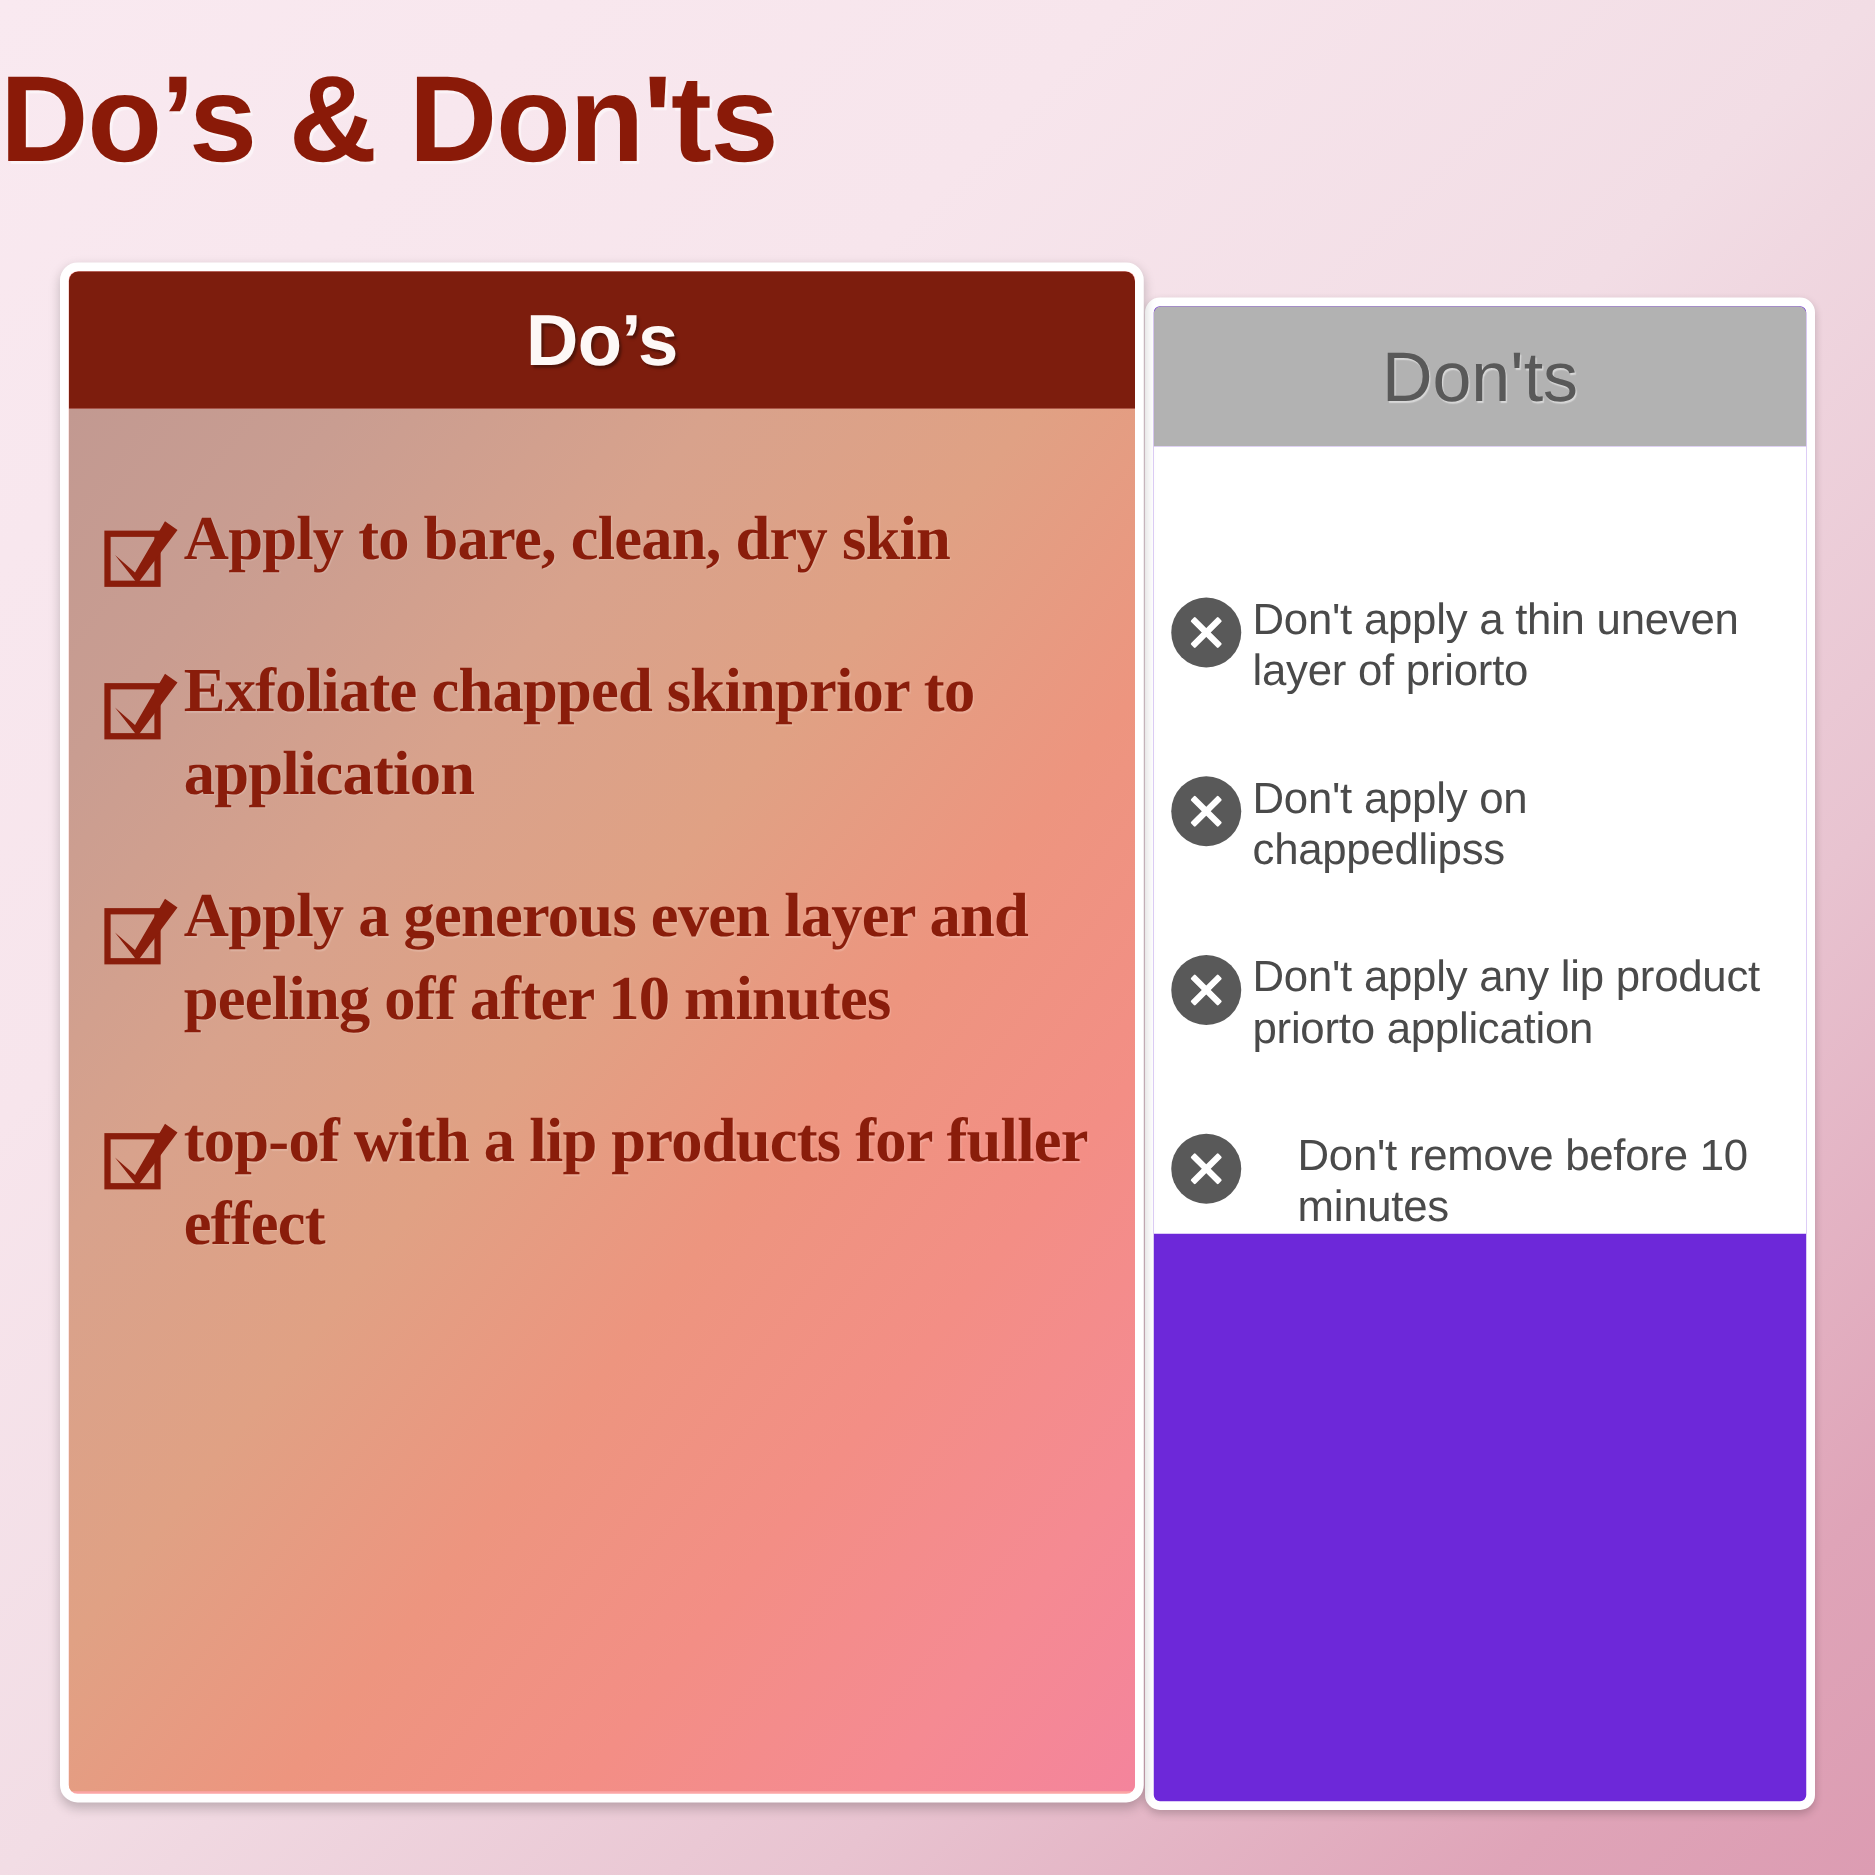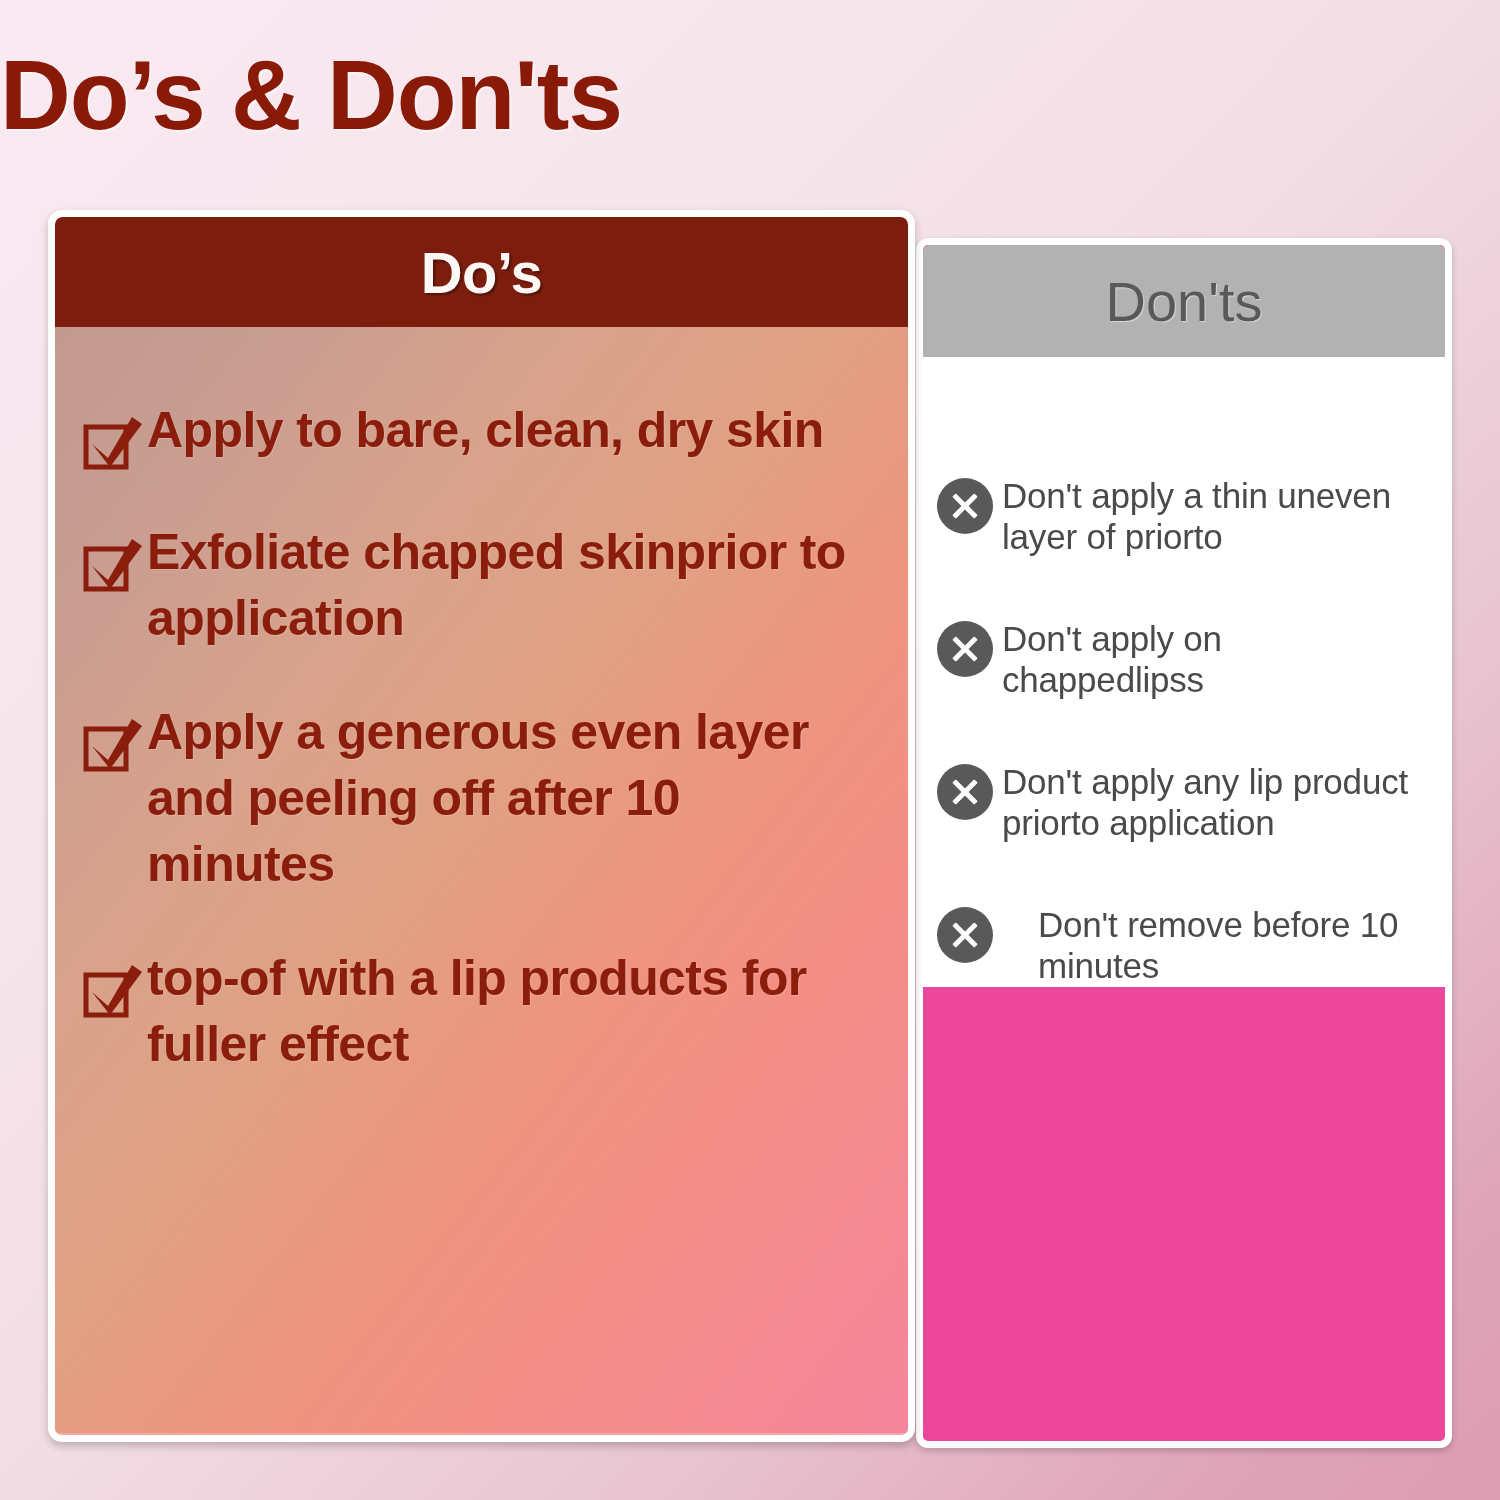--- a/index.html
+++ b/index.html
@@ -40,21 +40,21 @@
     font-family: "Liberation Sans", sans-serif;
   }
 
   
   .donts-panel {
     position: absolute;
     left: 916px;
     top: 238px;
     width: 536px;
     height: 1210px;
-    background: #ec4899;
+    background: #6d28d9;
     border: 7px solid #ffffff;
     border-radius: 12px;
     box-shadow: 0 3px 7px rgba(0,0,0,0.20);
     overflow: hidden;
   }
   .donts-header {
     height: 112px;
     background: #b2b2b2;
     border-radius: 6px 6px 0 0;
     display: flex;
@@ -143,20 +143,21 @@
     background: linear-gradient(128deg,
         #c29991 0%,
         #c99d91 13%,
         #d8a28c 30%,
         #e0a184 45%,
         #ed957f 60%,
         #f38e85 74%,
         #f58a92 88%,
         #f4849c 100%);
     padding: 70px 30px 0 28px;
+    font-family: Liberation Serif, serif;
   }
   .do-item {
     display: flex;
     align-items: flex-start;
     margin-bottom: 48px;
   }
   .do-item:last-child { margin-bottom: 0; }
 
   .check-icon {
     flex: 0 0 auto;

